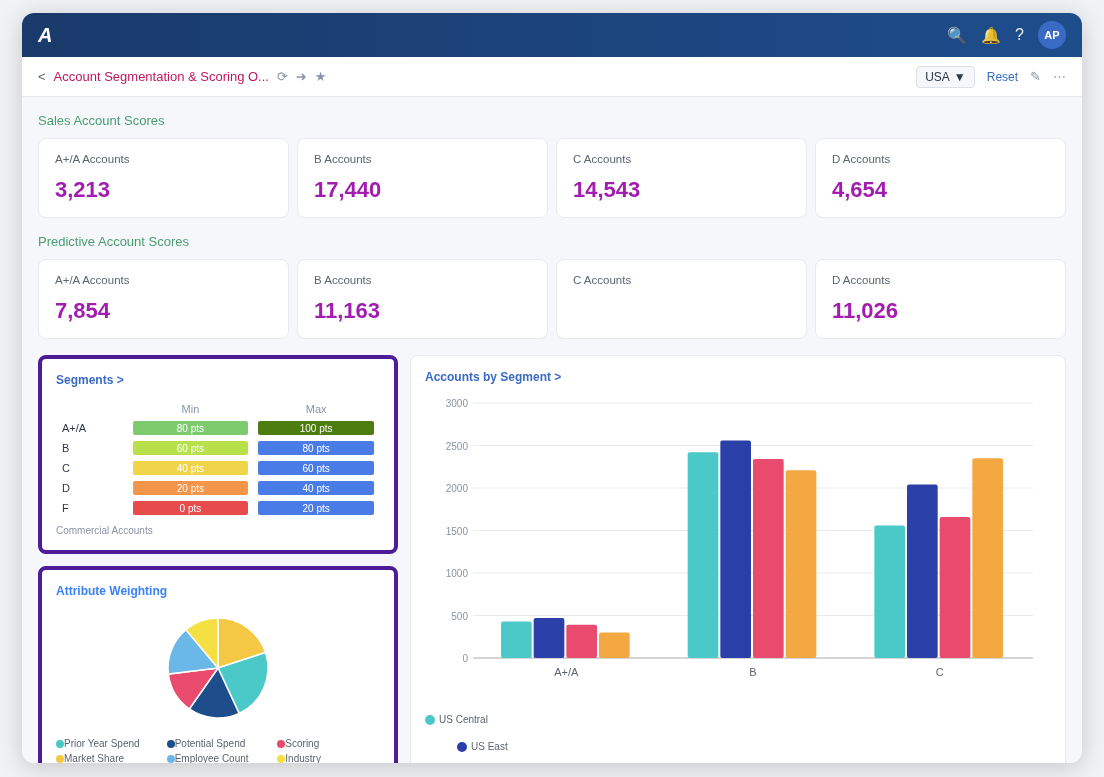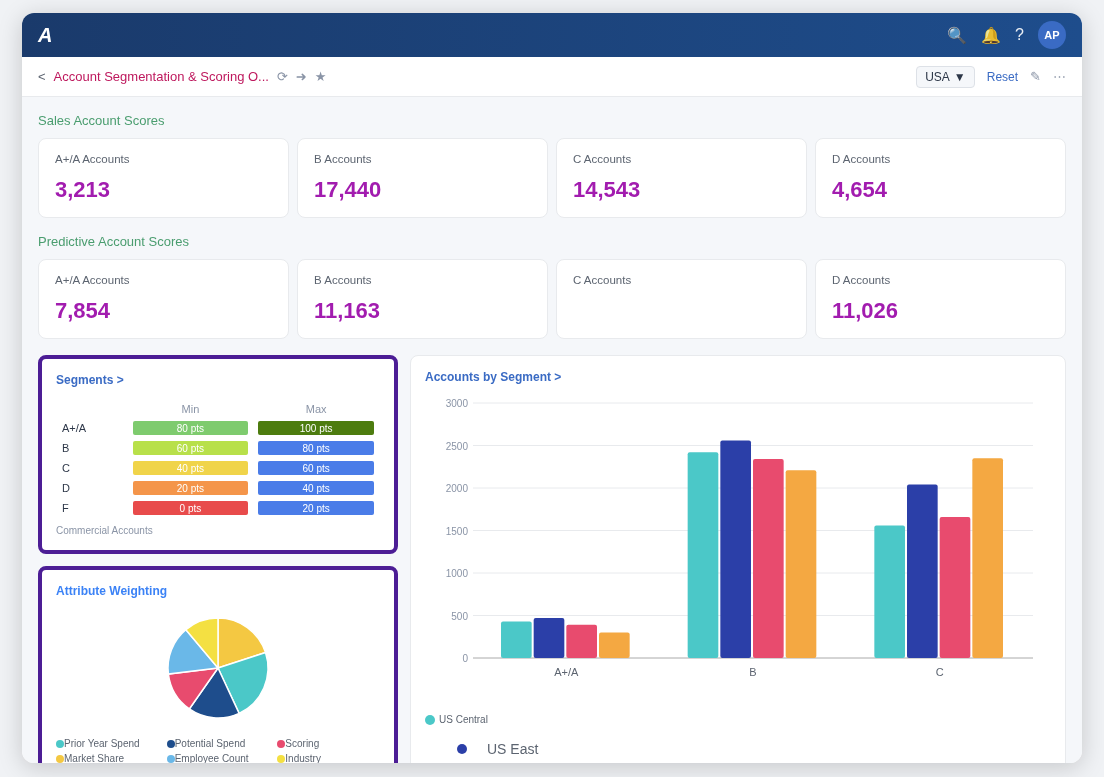--- a/index.html
+++ b/index.html
@@ -493,21 +493,21 @@
               <rect x="511.66666666666663" y="128.9" width="30.666666666666664" height="141.1" fill="#e84b6e" rx="2"></rect>
               <rect x="544.3333333333333" y="70.25" width="30.666666666666664" height="199.75" fill="#f4a842" rx="2"></rect>
               <text x="511.66666666666663" y="288" text-anchor="middle" font-size="11" fill="#5c6470">C</text>
             </svg>
         </div>
         <div style="display:flex;gap:16px;justify-content:center;margin-top:6px;flex-direction:column;" id="chart-legend">
             <div style="display: flex; align-items: center; gap: 4px; font-size: 10px; color: rgb(92, 100, 112);">
               <div style="width:10px;height:10px;border-radius:50%;background:#4bc8c8"></div>
               <span>US Central</span>
             </div>
-            <div style="display: flex; align-items: center; gap: 20px; font-size: 14px; color: rgb(92, 100, 112); padding-left: 32px;">
+            <div style="display: flex; align-items: center; gap: 4px; font-size: 10px; color: rgb(92, 100, 112); padding-left: 32px;">
               <div style="width:10px;height:10px;border-radius:50%;background:#2b3fa8"></div>
               <span>US East</span>
             </div>
             <div style="display: flex; align-items: flex-end; gap: 4px; font-size: 10px; color: rgb(92, 100, 112);">
               <div style="width:10px;height:10px;border-radius:50%;background:#e84b6e"></div>
               <span>US South</span>
             </div>
             <div style="display: flex; align-items: center; gap: 4px; font-size: 10px; color: rgb(92, 100, 112);">
               <div style="width:10px;height:10px;border-radius:50%;background:#f4a842"></div>
               <span>US West</span>

